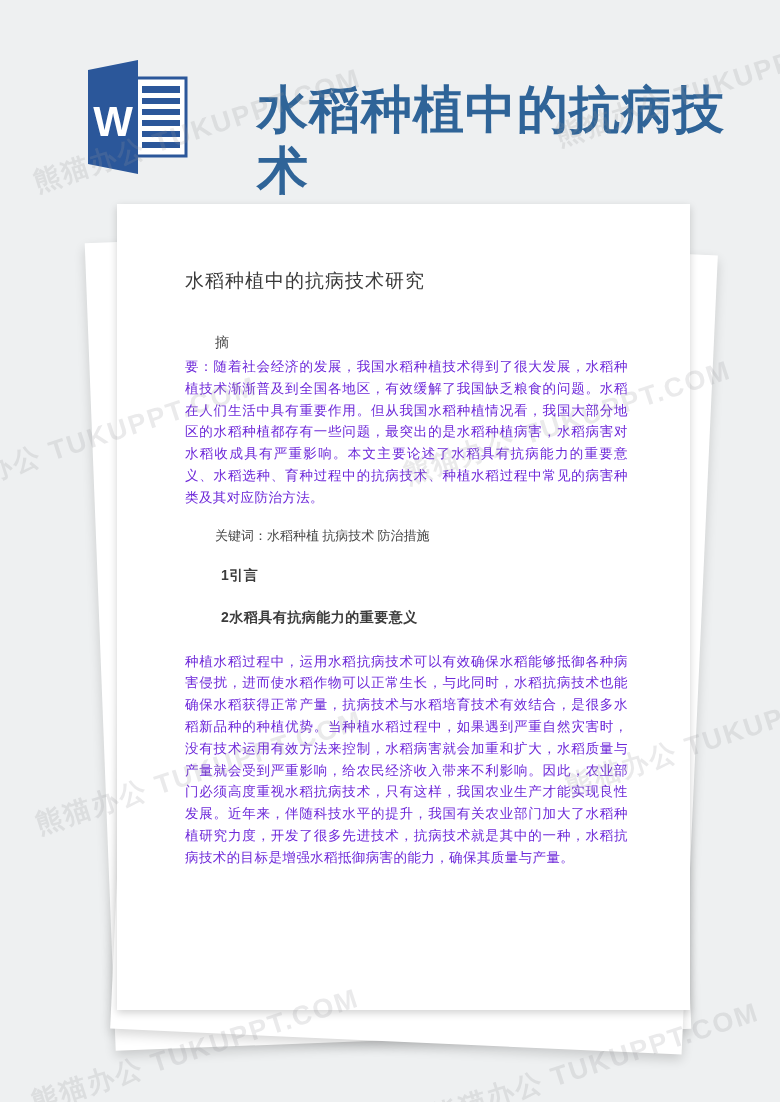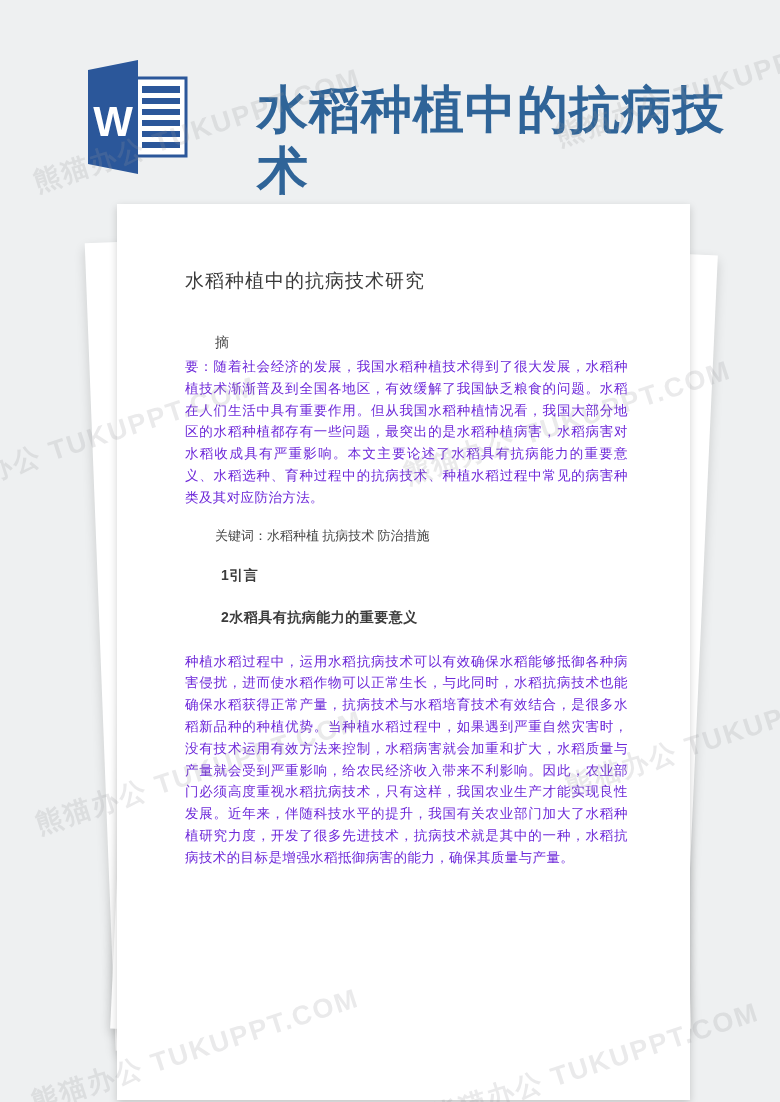--- a/index.html
+++ b/index.html
@@ -17,21 +17,21 @@
     letter-spacing:1px;
   }
   .hdr-title .tline{display:block;}
   .hdr-title .tline2{display:inline-block;border-bottom:3px solid #2f6498;padding-bottom:17px;text-decoration:underline;}
   
   .sheet{position:absolute;background:#ffffff;}
   .sheet-b{left:100px;top:232px;width:576px;height:808px;transform:rotate(-2.2deg);
     box-shadow:0 5px 12px rgba(0,0,0,0.16);z-index:1;}
   .sheet-a{left:128px;top:242px;width:572px;height:800px;transform:rotate(2.6deg);
     box-shadow:0 5px 12px rgba(0,0,0,0.16);z-index:2;}
-  .page-main{left:117px;top:204px;width:573px;height:896px;z-index:3;
+  .page-main{left:117px;top:204px;width:573px;height:806px;z-index:3;
     box-shadow:0 3px 8px rgba(0,0,0,0.18);
     padding:56px 62px 0 68px;box-sizing:border-box;overflow:hidden;}
   
   .doc-title{font-size:19px;color:#3a3a3a;letter-spacing:1px;margin:8px 0 40px 0;font-weight:normal;}
   .abs-label{margin:0 0 4px 30px;font-size:14px;color:#454545;}
   .para{
     font-size:13.5px;line-height:21.8px;color:#6d28d9;text-align:justify;
     margin:0 0 14px 0;letter-spacing:0.4px;
   }
   .keywords{margin:18px 0 22px 30px;font-size:13px;color:#464646;}

